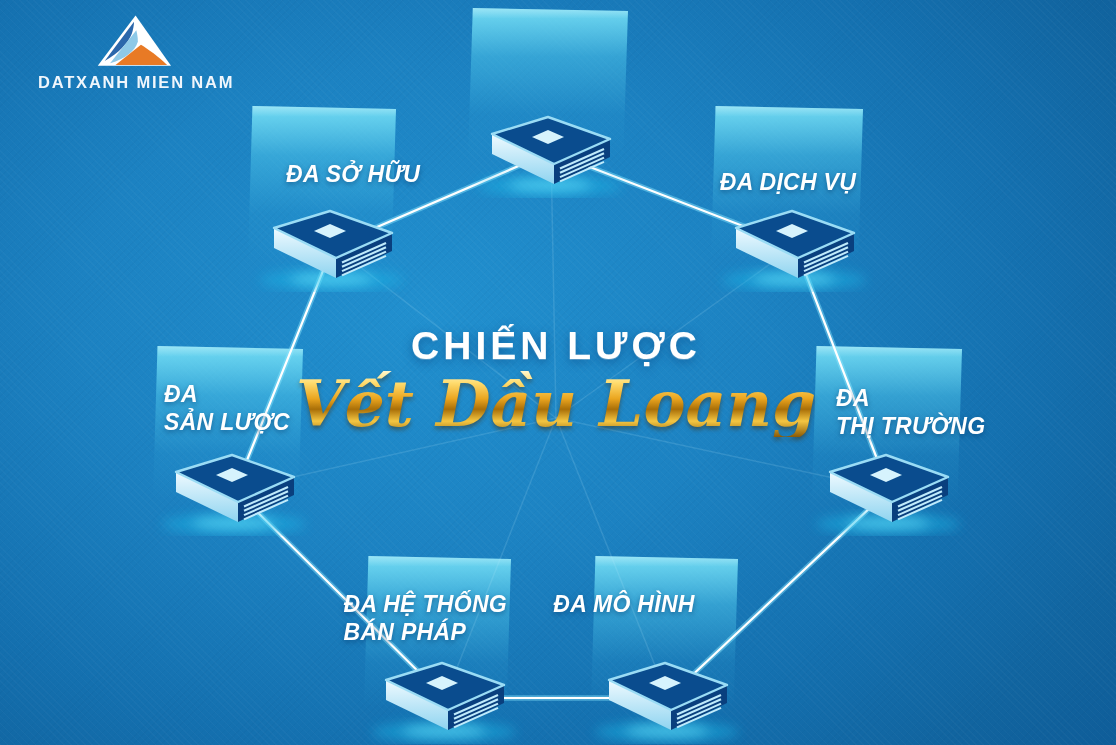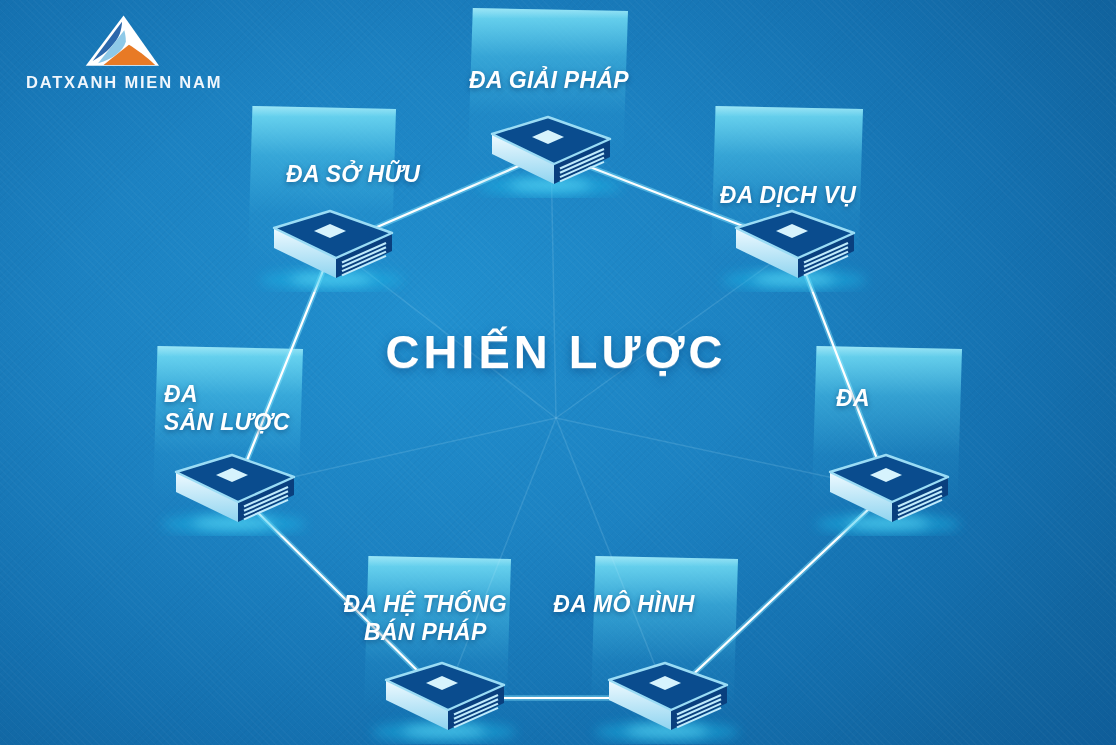--- a/index.html
+++ b/index.html
@@ -18,35 +18,35 @@
          background:
            linear-gradient(180deg, rgba(255,255,255,.30) 0%, rgba(255,255,255,0) 7%),
            linear-gradient(180deg, rgba(120,226,247,.92) 0%, rgba(78,198,234,.52) 32%,
                            rgba(47,163,214,.16) 70%, rgba(47,163,214,0) 100%);}
   
   .node-label{position:absolute;color:#ffffff;
          font-style:italic;font-weight:bold;font-size:23px;line-height:1.22;
          letter-spacing:.3px;white-space:nowrap;
          text-shadow:0 2px 5px rgba(7,58,108,.55);}
   .node-label.center{transform:translateX(-50%);text-align:center;}
-  .node-label.right{transform:translateX(-100%);text-align:center;}
+  .node-label.right{transform:translateX(-100%);text-align:left;}
   .node-box{position:absolute;width:164px;height:86px;}
   
   .title{position:absolute;left:556px;top:324px;transform:translateX(-50%);
          text-align:center;z-index:40;}
-  .title-l1{font-weight:bold;font-size:47px;letter-spacing:4px;color:#ffffff;
+  .title-l1{font-weight:bold;font-size:39px;letter-spacing:4px;color:#ffffff;
          text-shadow:0 3px 10px rgba(8,70,130,.6),0 1px 0 rgba(255,255,255,.35);}
   .title-l2{margin-top:3px;font-family:"DejaVu Serif",serif;font-style:italic;
          font-weight:bold;font-size:63px;line-height:1.05;
          background:linear-gradient(180deg,#fff7cd 0%,#ffdc6e 18%,#eaa51f 42%,
                     #a96f08 58%,#f4c642 76%,#8a5a06 100%);
          -webkit-background-clip:text;background-clip:text;color:transparent;
          filter:drop-shadow(0 3px 2px rgba(70,40,0,.45));}
   
-  .logo{position:absolute;left:26px;top:14px;width:192px;text-align:right;z-index:50;}
+  .logo{position:absolute;left:38px;top:14px;width:192px;text-align:right;z-index:50;}
   .logo-name{margin-top:5px;color:#f0f6fc;font-weight:bold;font-size:16.5px;
          letter-spacing:1.8px;white-space:nowrap;}
   svg{display:block;}
   #net{position:absolute;inset:0;z-index:20;}
   #panels{z-index:10;}
   #nodes{z-index:30;}
   #defs{position:absolute;width:0;height:0;}
 </style>
 </head>
 <body>
@@ -107,23 +107,20 @@
     <polygon points="26,22 88,52 88,72 26,42" fill="url(#faceG)"></polygon>
     <polygon points="88,52 144,27 144,45 88,72" fill="#093f7e"></polygon>
     <line x1="94" y1="56.5" x2="138" y2="37" stroke="#bfeafb" stroke-width="2.1"></line>
           <line x1="94" y1="60.8" x2="138" y2="41.3" stroke="#bfeafb" stroke-width="2.1"></line>
           <line x1="94" y1="65.1" x2="138" y2="45.599999999999994" stroke="#bfeafb" stroke-width="2.1"></line>
           <line x1="94" y1="69.4" x2="138" y2="49.900000000000006" stroke="#bfeafb" stroke-width="2.1"></line>
     <polygon points="26,22 82,5 144,27 88,52" fill="#0a4c8e" stroke="#9adcf5" stroke-width="2.4" stroke-linejoin="round"></polygon>
     <polygon points="82,18 98,25 82,32 66,25" fill="#d6f3fd"></polygon>
   </svg>
       </div>
-      <div class="node-label center" style="left: 549px; top: 66px;">
-        <div>ĐA GIẢI PHÁP</div>
-      </div>
       <div class="node-box" style="left: 248px; top: 206px;">
         <svg width="164" height="86" viewBox="0 0 164 86">
     <ellipse cx="84" cy="74" rx="72" ry="11" fill="#1db8e8" opacity=".45" filter="url(#softBlur)"></ellipse>
     <ellipse cx="84" cy="73" rx="42" ry="6" fill="#6ee9ff" opacity=".55" filter="url(#softBlur)"></ellipse>
     <polygon points="26,22 88,52 88,72 26,42" fill="url(#faceG)"></polygon>
     <polygon points="88,52 144,27 144,45 88,72" fill="#093f7e"></polygon>
     <line x1="94" y1="56.5" x2="138" y2="37" stroke="#bfeafb" stroke-width="2.1"></line>
           <line x1="94" y1="60.8" x2="138" y2="41.3" stroke="#bfeafb" stroke-width="2.1"></line>
           <line x1="94" y1="65.1" x2="138" y2="45.599999999999994" stroke="#bfeafb" stroke-width="2.1"></line>
           <line x1="94" y1="69.4" x2="138" y2="49.900000000000006" stroke="#bfeafb" stroke-width="2.1"></line>
@@ -141,21 +138,21 @@
     <polygon points="26,22 88,52 88,72 26,42" fill="url(#faceG)"></polygon>
     <polygon points="88,52 144,27 144,45 88,72" fill="#093f7e"></polygon>
     <line x1="94" y1="56.5" x2="138" y2="37" stroke="#bfeafb" stroke-width="2.1"></line>
           <line x1="94" y1="60.8" x2="138" y2="41.3" stroke="#bfeafb" stroke-width="2.1"></line>
           <line x1="94" y1="65.1" x2="138" y2="45.599999999999994" stroke="#bfeafb" stroke-width="2.1"></line>
           <line x1="94" y1="69.4" x2="138" y2="49.900000000000006" stroke="#bfeafb" stroke-width="2.1"></line>
     <polygon points="26,22 82,5 144,27 88,52" fill="#0a4c8e" stroke="#9adcf5" stroke-width="2.4" stroke-linejoin="round"></polygon>
     <polygon points="82,18 98,25 82,32 66,25" fill="#d6f3fd"></polygon>
   </svg>
       </div>
-      <div class="node-label center" style="left: 788px; top: 181px;">
+      <div class="node-label center" style="left: 788px; top: 168px;">
         <div>ĐA DỊCH VỤ</div>
       </div>
       <div class="node-box" style="left: 150px; top: 450px;">
         <svg width="164" height="86" viewBox="0 0 164 86">
     <ellipse cx="84" cy="74" rx="72" ry="11" fill="#1db8e8" opacity=".45" filter="url(#softBlur)"></ellipse>
     <ellipse cx="84" cy="73" rx="42" ry="6" fill="#6ee9ff" opacity=".55" filter="url(#softBlur)"></ellipse>
     <polygon points="26,22 88,52 88,72 26,42" fill="url(#faceG)"></polygon>
     <polygon points="88,52 144,27 144,45 88,72" fill="#093f7e"></polygon>
     <line x1="94" y1="56.5" x2="138" y2="37" stroke="#bfeafb" stroke-width="2.1"></line>
           <line x1="94" y1="60.8" x2="138" y2="41.3" stroke="#bfeafb" stroke-width="2.1"></line>
@@ -178,20 +175,21 @@
     <line x1="94" y1="56.5" x2="138" y2="37" stroke="#bfeafb" stroke-width="2.1"></line>
           <line x1="94" y1="60.8" x2="138" y2="41.3" stroke="#bfeafb" stroke-width="2.1"></line>
           <line x1="94" y1="65.1" x2="138" y2="45.599999999999994" stroke="#bfeafb" stroke-width="2.1"></line>
           <line x1="94" y1="69.4" x2="138" y2="49.900000000000006" stroke="#bfeafb" stroke-width="2.1"></line>
     <polygon points="26,22 82,5 144,27 88,52" fill="#0a4c8e" stroke="#9adcf5" stroke-width="2.4" stroke-linejoin="round"></polygon>
     <polygon points="82,18 98,25 82,32 66,25" fill="#d6f3fd"></polygon>
   </svg>
       </div>
       <div class="node-label left" style="left: 836px; top: 384px;">
         <div>ĐA</div>
+        <div>THỊ TRƯỜNG</div>
       </div>
       <div class="node-box" style="left: 360px; top: 658px;">
         <svg width="164" height="86" viewBox="0 0 164 86">
     <ellipse cx="84" cy="74" rx="72" ry="11" fill="#1db8e8" opacity=".45" filter="url(#softBlur)"></ellipse>
     <ellipse cx="84" cy="73" rx="42" ry="6" fill="#6ee9ff" opacity=".55" filter="url(#softBlur)"></ellipse>
     <polygon points="26,22 88,52 88,72 26,42" fill="url(#faceG)"></polygon>
     <polygon points="88,52 144,27 144,45 88,72" fill="#093f7e"></polygon>
     <line x1="94" y1="56.5" x2="138" y2="37" stroke="#bfeafb" stroke-width="2.1"></line>
           <line x1="94" y1="60.8" x2="138" y2="41.3" stroke="#bfeafb" stroke-width="2.1"></line>
           <line x1="94" y1="65.1" x2="138" y2="45.599999999999994" stroke="#bfeafb" stroke-width="2.1"></line>
@@ -218,20 +216,21 @@
     <polygon points="82,18 98,25 82,32 66,25" fill="#d6f3fd"></polygon>
   </svg>
       </div>
       <div class="node-label center" style="left: 624px; top: 590px;">
         <div>ĐA MÔ HÌNH</div>
       </div>
     </div>
 
   <div class="title">
     <div class="title-l1">CHIẾN LƯỢC</div>
+    <div class="title-l2">Vết Dầu Loang</div>
   </div>
 
   <div class="logo">
     <svg width="78" height="54" viewBox="0 0 100 70" style="margin:0 auto">
       <polygon points="52,2 3,67 98,67" fill="#ffffff"></polygon>
       <path d="M50,10 L12,61 C31,50 42,38 47,26 C49,20 50,14 50,10 Z" fill="#2b67ab"></path>
       <path d="M53,21 L19,64 C39,58 51,48 55,36 C55,30 54,25 53,21 Z" fill="#8ec9e8"></path>
       <path d="M59,40 L26,66 L93,66 C81,55 69,46 59,40 Z" fill="#e87a25"></path>
     </svg>
     <div class="logo-name">DATXANH MIEN NAM</div>

